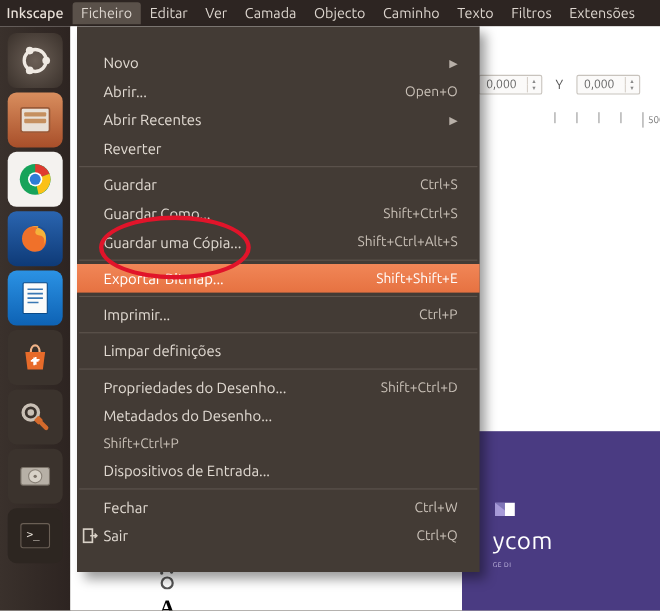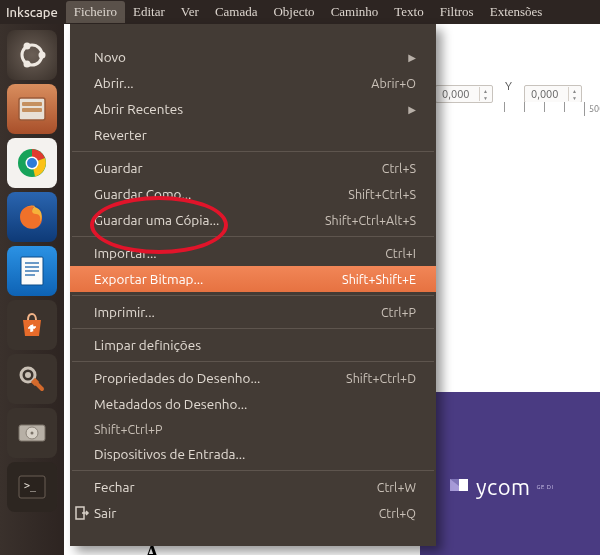--- a/index.html
+++ b/index.html
@@ -24,21 +24,20 @@
     font-size: 13px;
   }
   .menubar .app-title {
     color: #e8e0d8;
     font-weight: 500;
     padding: 0 8px 0 2px;
   }
   .menubar .menu-item {
     padding: 3px 8px;
     cursor: default;
-    font-family: Liberation Serif, serif;
   }
   .menubar .menu-item.active {
     background: #5a514a;
     border-radius: 3px 3px 0 0;
   }
   .launcher {
     position: absolute;
     top: 24px;
     left: 0;
     width: 64px;
@@ -120,21 +119,20 @@
   }
   .coord-box .field {
     border: 1px solid #c8c3bd;
     background: #fbfaf9;
     padding: 2px 18px 2px 6px;
     border-radius: 2px;
     font-size: 11px;
     color: #666;
     width: 58px;
     position: relative;
-    margin-top: 17px;
   }
   .coord-box .stepper {
     position: absolute;
     right: 1px;
     top: 1px;
     bottom: 1px;
     width: 12px;
     display: flex;
     flex-direction: column;
   }
@@ -171,24 +169,24 @@
     height: 188px;
     background: #4a3b82;
     color: #fff;
     display: flex;
     align-items: center;
     justify-content: flex-start;
     padding-left: 28px;
   }
   .ycom-logo {
     display: flex;
-    align-items: center;
     gap: 6px;
     font-size: 22px;
     letter-spacing: 0.5px;
+    flex-direction: column;
   }
   .ycom-mark {
     width: 22px;
     height: 18px;
     position: relative;
   }
   .toolbox-hint {
     position: absolute;
     left: 70px;
     top: 490px;
@@ -348,21 +346,21 @@
   </div>
 </div>
 
 <div class="dropdown">
   <div class="row">
       <span>Novo</span>
       <span class="arrow">▶</span>
     </div>
   <div class="row">
       <span>Abrir...</span>
-      <span class="shortcut">Abrir+O</span>
+      <span class="shortcut">Open+O</span>
     </div>
   <div class="row">
       <span>Abrir Recentes</span>
       <span class="arrow">▶</span>
     </div>
   <div class="row">
       <span>Reverter</span>
       <span class="shortcut"></span>
     </div>
   <div class="sep"></div>
@@ -372,24 +370,20 @@
     </div>
   <div class="row">
       <span>Guardar Como...</span>
       <span class="shortcut">Shift+Ctrl+S</span>
     </div>
   <div class="row">
       <span>Guardar uma Cópia...</span>
       <span class="shortcut">Shift+Ctrl+Alt+S</span>
     </div>
   <div class="sep"></div>
-  <div class="row">
-      <span>Importar...</span>
-      <span class="shortcut">Ctrl+I</span>
-    </div>
   <div class="row highlight">
       <span>Exportar Bitmap...</span>
       <span class="shortcut">Shift+Shift+E</span>
     </div>
   <div class="sep"></div>
   <div class="row">
       <span>Imprimir...</span>
       <span class="shortcut">Ctrl+P</span>
     </div>
   <div class="sep"></div>

